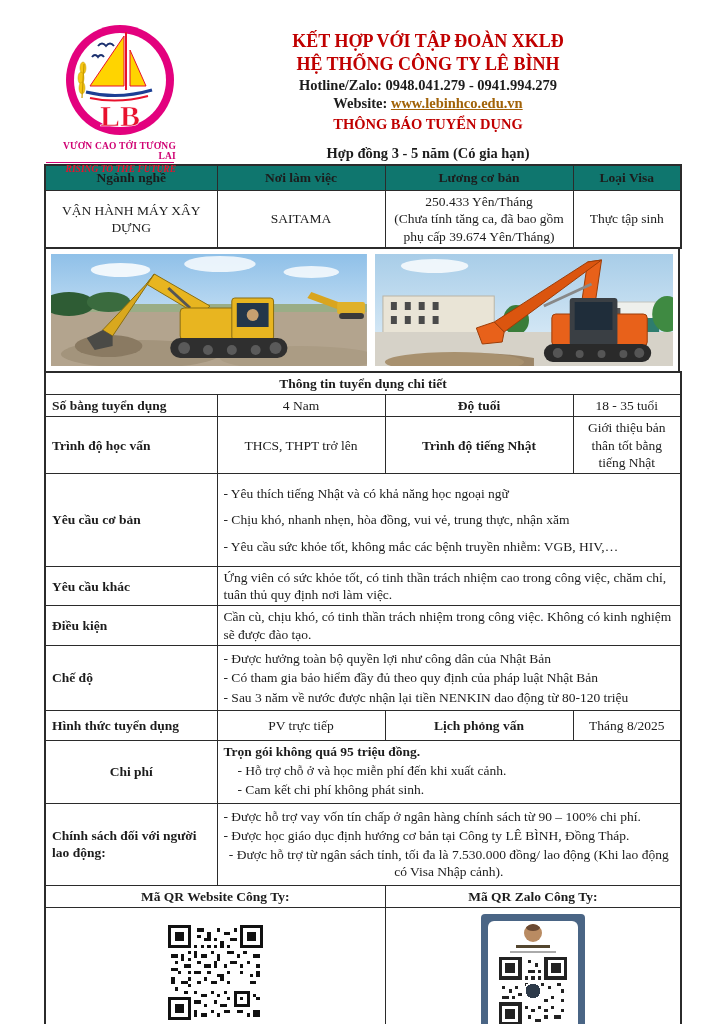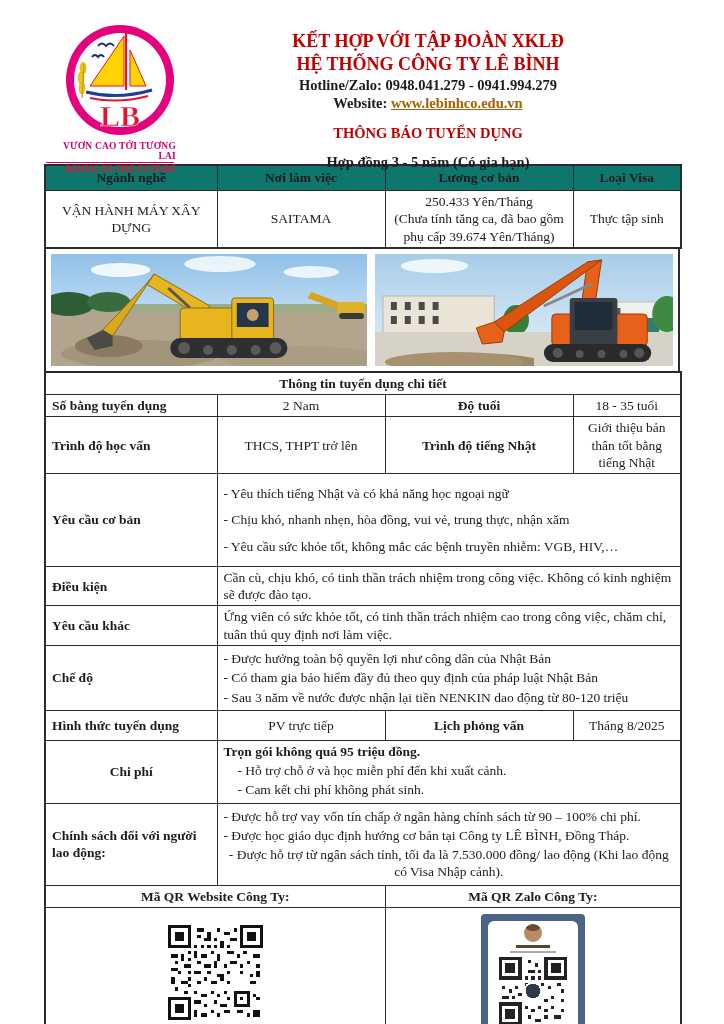--- a/index.html
+++ b/index.html
@@ -11,21 +11,21 @@
   .hdr{display:flex;height:140px;}
   .logo-col{width:132px;flex:0 0 132px;text-align:right;}
   .logo-slogan-vi{font-size:9.5px;font-weight:bold;color:#cf0072;letter-spacing:.2px;margin-top:1px;}
   .logo-divider{height:0;border-top:1.5px solid #cf0072;margin:1px 2px;}
   .logo-slogan-en{font-size:9.5px;font-weight:bold;font-style:italic;color:#e8112d;}
   .hdr-text{flex:1;text-align:center;padding-top:6px;}
   .company-line{color:#c00000;font-weight:bold;font-size:18px;line-height:1.25;}
   .hotline-line{font-weight:bold;font-size:14.5px;margin-top:2px;}
   .website-line{font-weight:bold;font-size:14.5px;margin-top:1px;}
   .website-link{color:#a16207;text-decoration:underline;cursor:pointer;}
-  .announce{color:#c00000;font-weight:bold;font-size:14.5px;margin-top:13px;}
+  .announce{color:#c00000;font-weight:bold;font-size:14.5px;margin-top:4px;}
   .contract{font-weight:bold;font-size:14.5px;margin-top:12px;}
 
   
   table.grid{border-collapse:collapse;width:636px;table-layout:fixed;}
   .grid td{border:1px solid #2b2b2b;padding:2px 6px;font-size:13.5px;line-height:1.28;
            overflow:hidden;vertical-align:middle;}
   table.grid{border:2px solid #2b2b2b;}
   .thead td{background:#0f766e;font-weight:bold;text-align:center;height:20px;}
   .ctr{text-align:center;}
   .lbl{font-weight:bold;padding-left:8px;}
@@ -226,47 +226,47 @@
           <col style="width:168px">
           <col style="width:188px">
           <col style="width:108px">
         </colgroup>
       <tbody>
           <tr style="height:20px;border-radius:10px;">
         <td colspan="4" class="ctr b">Thông tin tuyển dụng chi tiết</td>
       </tr>
       <tr style="height:20px;">
         <td class="lbl">Số bằng tuyển dụng</td>
-        <td class="ctr">2 Nam</td>
+        <td class="ctr">4 Nam</td>
         <td class="ctr b">Độ tuổi</td>
         <td class="ctr">18 - 35 tuổi</td>
       </tr>
       <tr style="height:54px;">
         <td class="lbl">Trình độ học vấn</td>
         <td class="ctr">THCS, THPT trở lên</td>
         <td class="ctr b">Trình độ tiếng Nhật</td>
         <td class="ctr">Giới thiệu bản thân tốt bằng tiếng Nhật</td>
       </tr>
       <tr style="height:75px;">
         <td class="lbl">Yêu cầu cơ bản</td>
         <td colspan="3">
           <div class="bullets-gap">
             <div>- Yêu thích tiếng Nhật và có khả năng học ngoại ngữ</div>
             <div>- Chịu khó, nhanh nhẹn, hòa đồng, vui vẻ, trung thực, nhận xăm</div>
             <div>- Yêu cầu sức khỏe tốt, không mắc các bệnh truyền nhiễm: VGB, HIV,…</div>
           </div>
         </td>
       </tr>
       <tr style="height:36px;">
+        <td class="lbl">Yêu cầu khác</td>
+        <td colspan="3">Ứng viên có sức khỏe tốt, có tinh thần trách nhiệm cao trong công việc, chăm chỉ, tuân thủ quy định nơi làm việc.</td>
+      </tr>
+      <tr style="height:36px;">
         <td class="lbl">Điều kiện</td>
         <td colspan="3">Cần cù, chịu khó, có tinh thần trách nhiệm trong công việc. Không có kinh nghiệm sẽ được đào tạo.</td>
-      </tr>
-      <tr style="height:36px;">
-        <td class="lbl">Yêu cầu khác</td>
-        <td colspan="3">Ứng viên có sức khỏe tốt, có tinh thần trách nhiệm cao trong công việc, chăm chỉ, tuân thủ quy định nơi làm việc.</td>
       </tr>
       <tr style="height:50px;">
         <td class="lbl">Chế độ</td>
         <td colspan="3">
           <div class="bullets">
             <div>- Được hưởng toàn bộ quyền lợi như công dân của Nhật Bản</div>
             <div>- Có tham gia bảo hiểm đầy đủ theo quy định của pháp luật Nhật Bản</div>
             <div>- Sau 3 năm về nước được nhận lại tiền NENKIN dao động từ 80-120 triệu</div>
           </div>
         </td>

